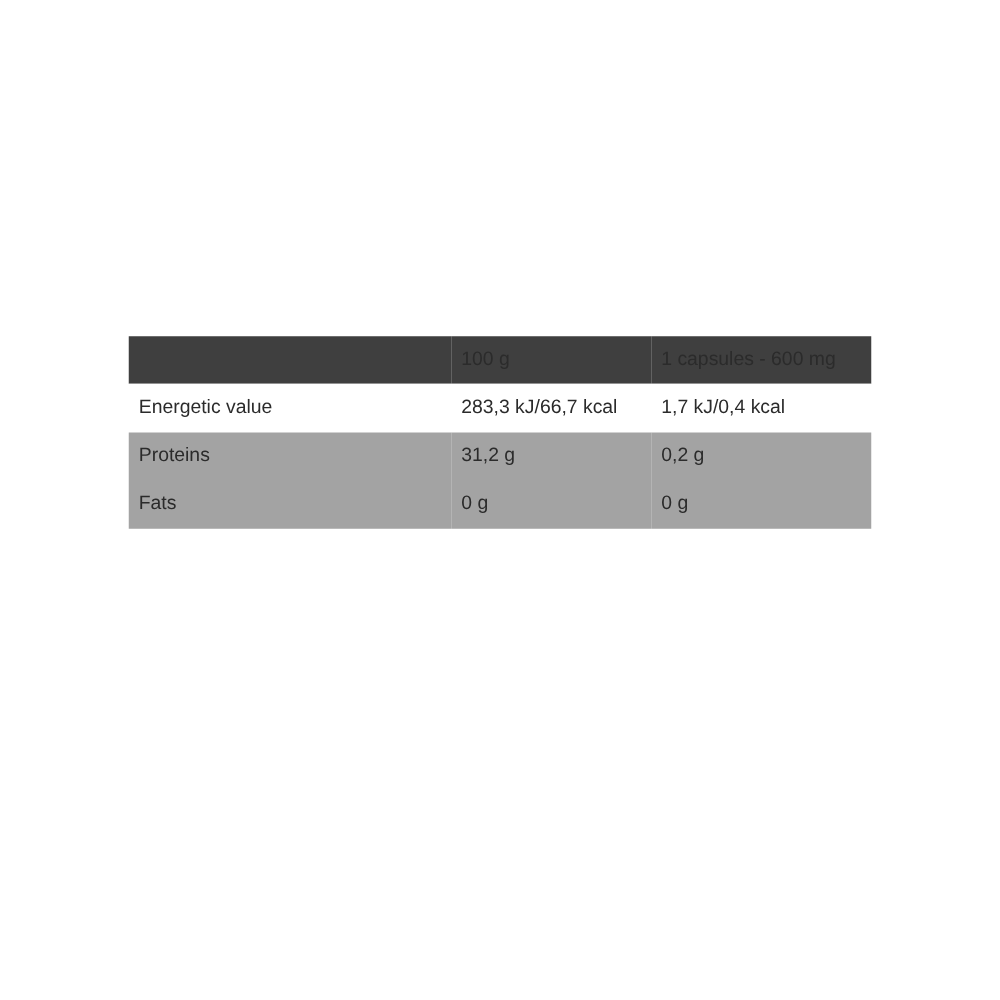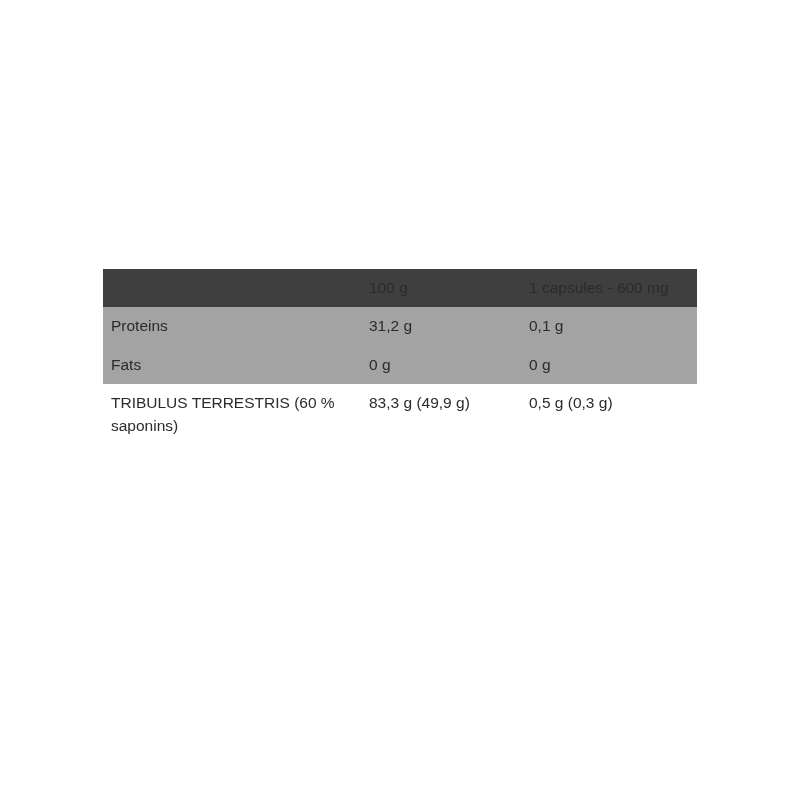--- a/index.html
+++ b/index.html
@@ -81,31 +81,31 @@
       <col class="c2">
     </colgroup>
     <thead>
       <tr>
         <th class="blank"></th>
         <th>100 g</th>
         <th>1 capsules - 600 mg</th>
       </tr>
     </thead>
     <tbody>
+      <tr class="odd">
+        <td class="label">Energetic value</td>
+        <td>283,3 kJ/66,7 kcal</td>
+        <td>1,7 kJ/0,4 kcal</td>
+      </tr>
       <tr class="even">
         <td class="label">Proteins</td>
         <td>31,2 g</td>
-        <td>0,1 g</td>
+        <td>0,2 g</td>
       </tr>
       <tr class="even">
         <td class="label">Fats</td>
         <td>0 g</td>
         <td>0 g</td>
-      </tr>
-      <tr class="last">
-        <td class="label">TRIBULUS TERRESTRIS (60 % saponins)</td>
-        <td>83,3 g (49,9 g)</td>
-        <td>0,5 g (0,3 g)</td>
       </tr>
     </tbody>
   </table>
 
 </div>
 
 </body></html>

